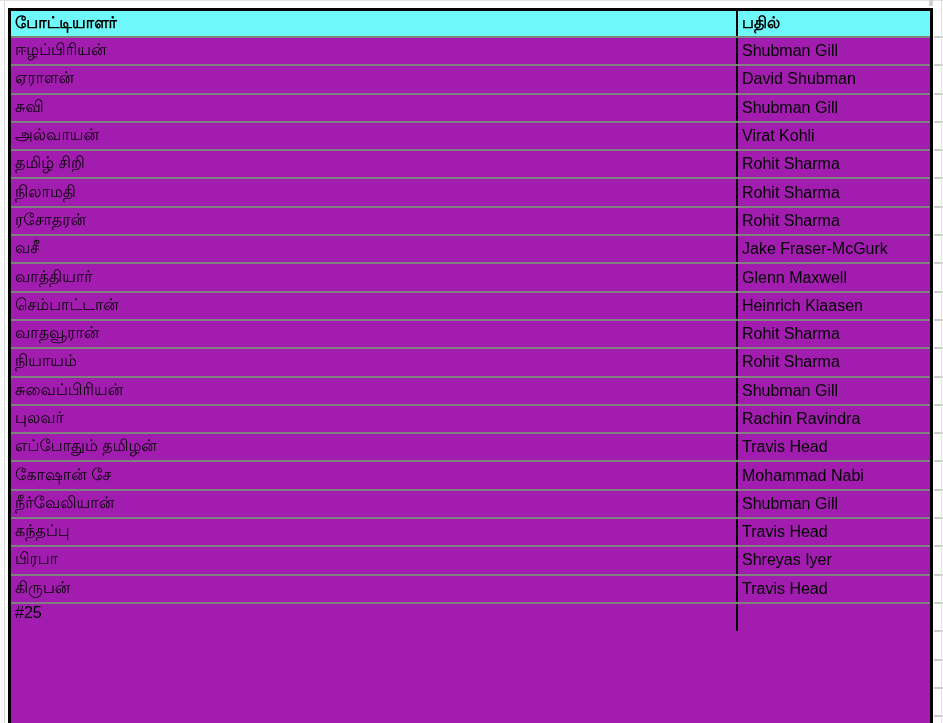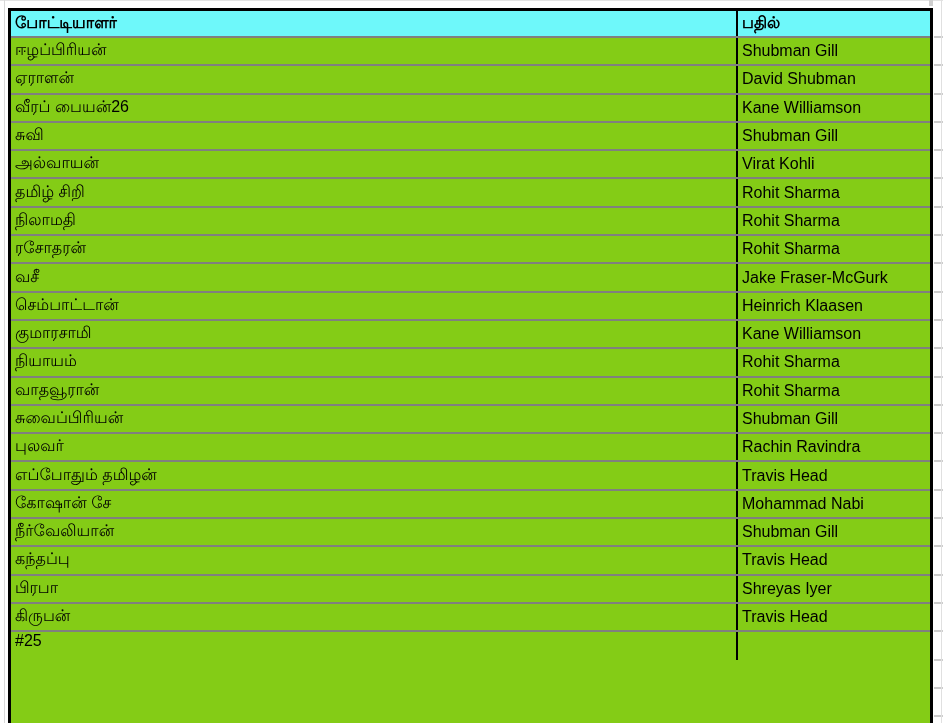--- a/index.html
+++ b/index.html
@@ -52,21 +52,21 @@
   }
   
   .table-outer {
     position: absolute;
     left: 8px; top: 8px;
     width: 925px; height: 715px;
     border: 3px solid #000000;
     border-bottom: none;
     box-sizing: border-box;
     overflow: hidden;
-    background: #84cc16;
+    background: #a21caf;
   }
   table.quiz {
     border-collapse: collapse;
     table-layout: fixed;
     width: 100%;
   }
   table.quiz col.c1 { width: 726px; }
   table.quiz th, table.quiz td {
     font-size: 16px;
     color: #000000;
@@ -119,24 +119,20 @@
 
       <tr>
             <td class="col-competitor">ஈழப்பிரியன்</td>
             <td class="col-answer">Shubman Gill</td>
           </tr>
           <tr>
             <td class="col-competitor">ஏராளன்</td>
             <td class="col-answer">David Shubman</td>
           </tr>
           <tr>
-            <td class="col-competitor">வீரப் பையன்26</td>
-            <td class="col-answer">Kane Williamson</td>
-          </tr>
-          <tr>
             <td class="col-competitor">சுவி</td>
             <td class="col-answer">Shubman Gill</td>
           </tr>
           <tr>
             <td class="col-competitor">அல்வாயன்</td>
             <td class="col-answer">Virat Kohli</td>
           </tr>
           <tr>
             <td class="col-competitor">தமிழ் சிறி</td>
             <td class="col-answer">Rohit Sharma</td>
@@ -147,33 +143,33 @@
           </tr>
           <tr>
             <td class="col-competitor">ரசோதரன்</td>
             <td class="col-answer">Rohit Sharma</td>
           </tr>
           <tr>
             <td class="col-competitor">வசீ</td>
             <td class="col-answer">Jake Fraser-McGurk</td>
           </tr>
           <tr>
+            <td class="col-competitor">வாத்தியார்</td>
+            <td class="col-answer">Glenn Maxwell</td>
+          </tr>
+          <tr>
             <td class="col-competitor">செம்பாட்டான்</td>
             <td class="col-answer">Heinrich Klaasen</td>
           </tr>
           <tr>
-            <td class="col-competitor">குமாரசாமி</td>
-            <td class="col-answer">Kane Williamson</td>
+            <td class="col-competitor">வாதவூரான்</td>
+            <td class="col-answer">Rohit Sharma</td>
           </tr>
           <tr>
             <td class="col-competitor">நியாயம்</td>
-            <td class="col-answer">Rohit Sharma</td>
-          </tr>
-          <tr>
-            <td class="col-competitor">வாதவூரான்</td>
             <td class="col-answer">Rohit Sharma</td>
           </tr>
           <tr>
             <td class="col-competitor">சுவைப்பிரியன்</td>
             <td class="col-answer">Shubman Gill</td>
           </tr>
           <tr>
             <td class="col-competitor">புலவர்</td>
             <td class="col-answer">Rachin Ravindra</td>
           </tr>

